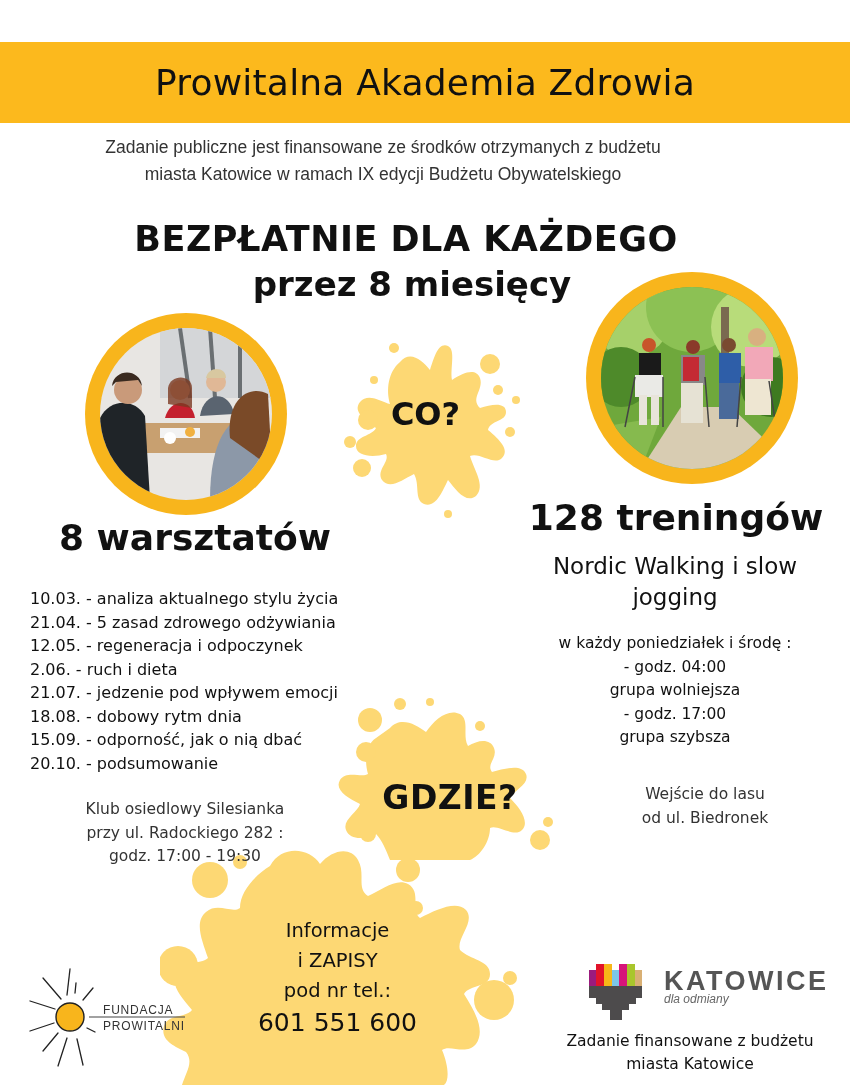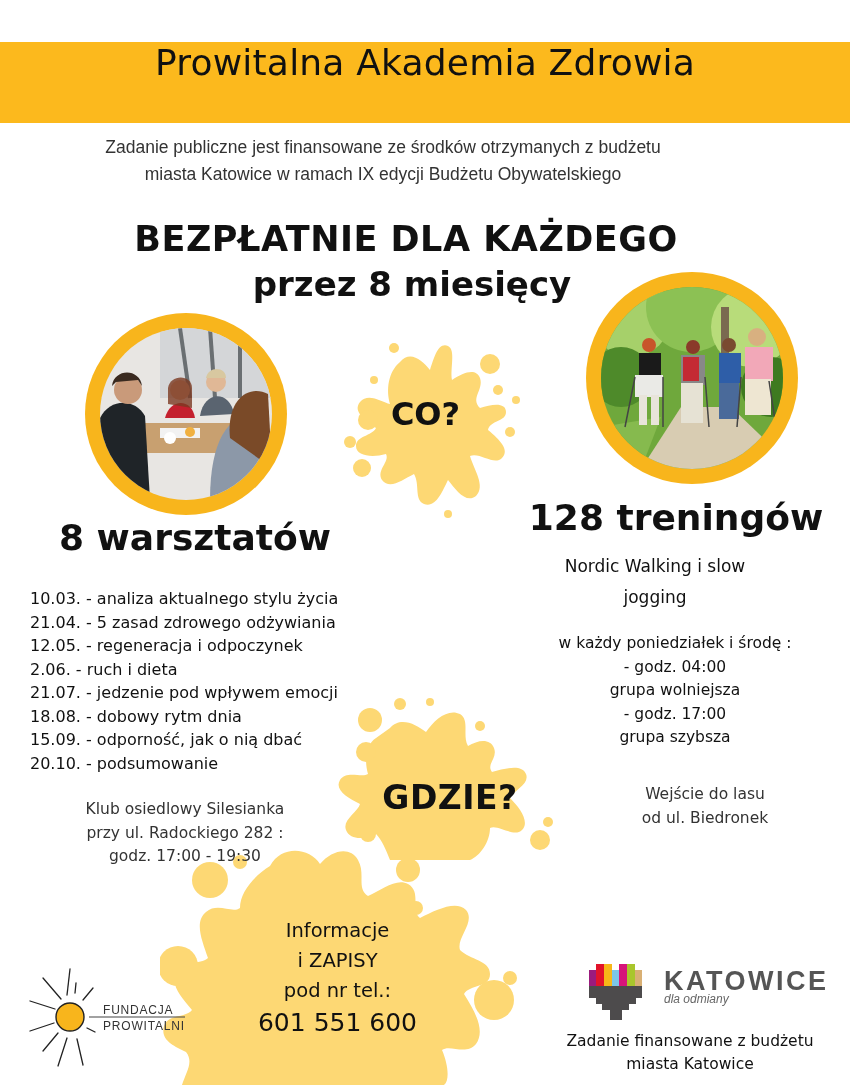--- a/index.html
+++ b/index.html
@@ -2,21 +2,21 @@
 <html><head>
 <meta charset="utf-8">
 <style>
   * { box-sizing: border-box; margin: 0; padding: 0; }
   html, body { width: 850px; height: 1085px; background: #ffffff; overflow: hidden; }
   body { position: relative; font-family: "DejaVu Sans", sans-serif; color: #111; }
   .abs { position: absolute; }
   .center { text-align: center; }
 
   .banner { left: 0; top: 42px; width: 850px; height: 81px; background: #FCB91D;
-            display: flex; align-items: flex-start; justify-content: center; }
+            display: flex; align-items: center; justify-content: center; }
   .banner h1 { font-size: 36px; font-weight: 500; color: #111; letter-spacing: 0.2px; }
 
   .subtitle { left: 0; top: 134px; width: 766px; font-size: 17.5px; line-height: 27px; color: #333;
               font-family: "Liberation Sans", sans-serif; }
 
   .free1 { left: 0; top: 219px; width: 812px; font-size: 35px; font-weight: bold; letter-spacing: 0.5px; }
   .free2 { left: 0; top: 264px; width: 824px; font-size: 34px; font-weight: bold; }
 
   .circle { border-radius: 50%; overflow: hidden; }
   .photo-left { left: 85px; top: 313px; width: 202px; height: 202px; background: #F8B51C; }
@@ -27,21 +27,21 @@
 
   .splash { fill: #FDD874; }
 
   .co-label { left: 378px; top: 395px; width: 95px; font-size: 32px; font-weight: bold; }
   .gdzie-label { left: 370px; top: 778px; width: 160px; font-size: 33px; font-weight: bold; letter-spacing: 0.5px; }
 
   .workshops-title { left: 40px; top: 517px; width: 310px; font-size: 36px; font-weight: bold; }
   .workshop-list { left: 30px; top: 587px; list-style: none; font-size: 16px; line-height: 23.5px; color: #111; }
 
   .trainings-title { left: 526px; top: 497px; width: 300px; font-size: 36px; font-weight: bold; }
-  .trainings-sub { left: 510px; top: 551px; width: 290px; font-size: 17px; line-height: 31px; }
+  .trainings-sub { left: 530px; top: 551px; width: 290px; font-size: 23px; line-height: 31px; }
   .schedule { left: 530px; top: 632px; width: 290px; font-size: 15.5px; line-height: 23.5px; }
   .entrance { left: 580px; top: 783px; width: 250px; font-size: 15.5px; line-height: 23.5px; color: #333; }
 
   .club { left: 55px; top: 798px; width: 260px; font-size: 15.5px; line-height: 23.5px; color: #333; }
 
   .info { left: 225px; top: 916px; width: 225px; font-size: 19.5px; line-height: 30px; }
   .phone { left: 225px; top: 1008px; width: 225px; font-size: 25px; font-weight: 500; }
 
   .fund-logo { left: 15px; top: 965px; width: 180px; height: 105px; }
   .fund-text { left: 103px; top: 1002px; font-size: 12px; line-height: 16px; color: #333; letter-spacing: 0.8px; font-family: "Liberation Sans", sans-serif; }

